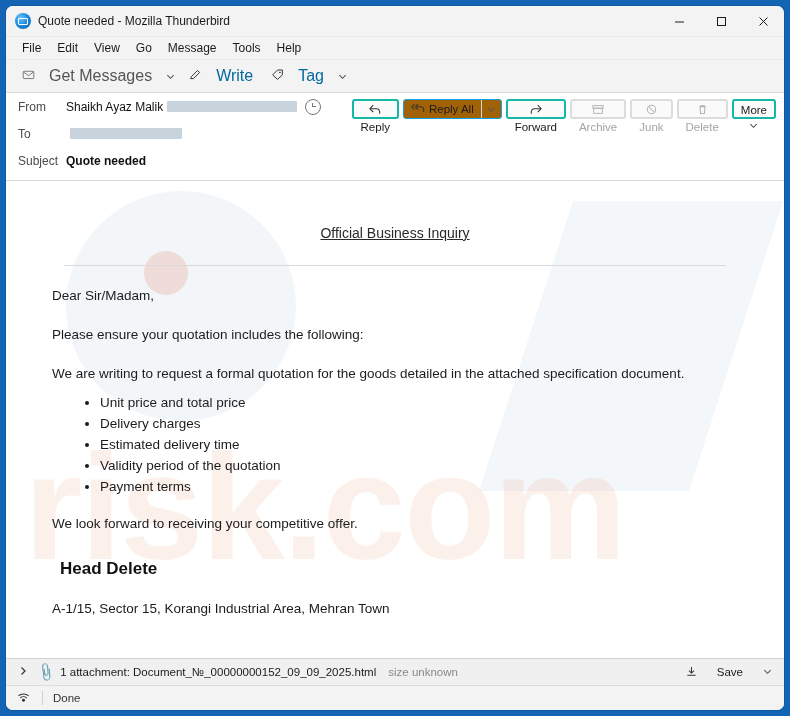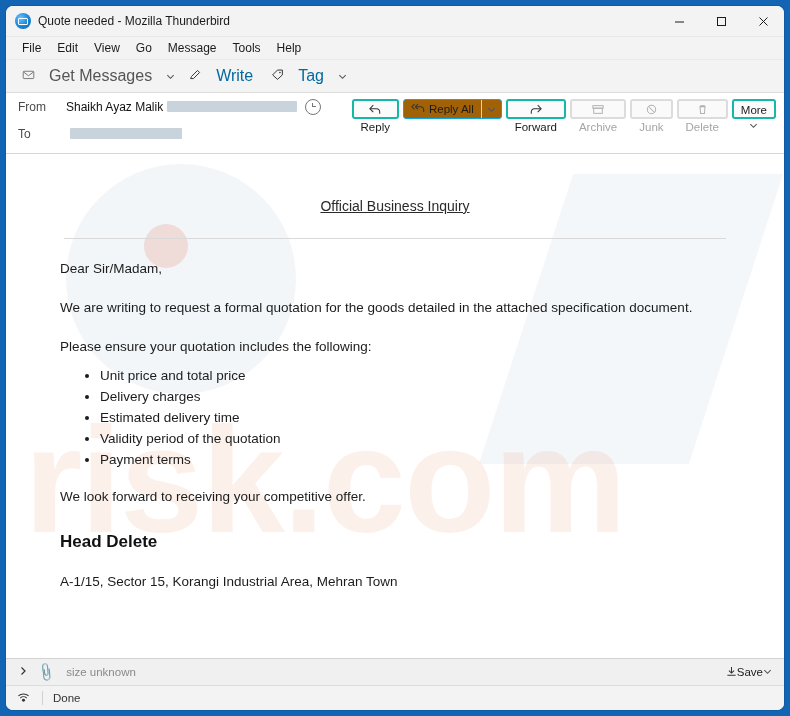--- a/index.html
+++ b/index.html
@@ -292,21 +292,21 @@
     text-decoration: underline;
   }
   .rule {
     border: 0;
     border-top: 1px solid #d9d9d9;
     margin: 24px 12px 0 12px;
   }
   .p {
     font-size: 13.5px;
     color: #1c1c1c;
-    margin: 22px 0 0 8px;
+    margin: 22px 0 0 0;
     line-height: 1.25;
   }
   .bullets {
     margin: 12px 0 0 30px;
     padding: 0 0 0 18px;
   }
   .bullets li {
     font-size: 13.5px;
     color: #1c1c1c;
     margin: 6px 0;
@@ -340,21 +340,21 @@
     transform: rotate(35deg);
     display: inline-block;
     color: #444;
     font-size: 13px;
   }
   .attach-size { color: #8a8a8a; margin-left: 6px; }
   .attach-spacer { flex: 1 1 auto; }
   .save-btn {
     display: flex;
     align-items: center;
-    gap: 0;
+    gap: 20px;
     padding: 2px 6px;
     border-radius: 3px;
     color: #1b1b1b;
   }
 
   
   .statusbar {
     flex: 0 0 auto;
     height: 24px;
     background: #f3f3f3;
@@ -454,20 +454,24 @@
   <div class="msg-header">
     <div class="hdr-row">
       <div class="hdr-label">From</div>
       <div class="hdr-value">Shaikh Ayaz Malik</div>
       <span class="redact" style="width:130px"></span>
       <span class="clock-icon"></span>
     </div>
     <div class="hdr-row">
       <div class="hdr-label">To</div>
       <span class="redact" style="width:112px"></span>
+    </div>
+    <div class="hdr-row">
+      <div class="hdr-label">Subject</div>
+      <div class="hdr-value bold">Quote needed</div>
     </div>
 
     <div class="hdr-actions">
       <div class="act-btn">
         <span>
           <svg width="12" height="11" viewBox="0 0 14 12">
               <path d="M5 1 L1 5 L5 9" fill="none" stroke="#333" stroke-width="1.2"></path>
               <path d="M1.5 5 H9 a3.5 3.5 0 0 1 3.5 3.5 V11" fill="none" stroke="#333" stroke-width="1.2"></path>
             </svg>
         </span>
@@ -541,22 +545,22 @@
       <div class="wm-circle"></div>
       <div class="wm-dot"></div>
       <div class="wm-slash"></div>
       <div class="wm-text">risk.com</div>
     </div>
 
     <div class="content">
       <div class="doc-sub">Official Business Inquiry</div>
       <hr class="rule">
       <div class="p">Dear Sir/Madam,</div>
+      <div class="p">Please ensure your quotation includes the following:</div>
       <div class="p">We are writing to request a formal quotation for the goods detailed in the attached specification document.</div>
-      <div class="p">Please ensure your quotation includes the following:</div>
       <ul class="bullets">
         <li>Unit price and total price</li>
         <li>Delivery charges</li>
         <li>Estimated delivery time</li>
         <li>Validity period of the quotation</li>
         <li>Payment terms</li>
       </ul>
       <div class="p">We look forward to receiving your competitive offer.</div>
       <div class="h2">Head Delete</div>
       <div class="p">A-1/15, Sector 15, Korangi Industrial Area, Mehran Town</div>
@@ -564,20 +568,21 @@
     </div>
   </div>
 
   <div class="attach-bar">
     <span class="attach-chevron">
       <svg width="10" height="10" viewBox="0 0 10 10">
           <path d="M3.5 1.5 L7 5 L3.5 8.5" fill="none" stroke="#333" stroke-width="1.2"></path>
         </svg>
     </span>
     <span class="clip">📎</span>
+    <span>1 attachment: Document_№_00000000152_09_09_2025.html</span>
     <span class="attach-size">size unknown</span>
     <span class="attach-spacer"></span>
     <span class="save-btn">
       <span>
         <svg width="11" height="11" viewBox="0 0 12 12">
             <path d="M6 1 V7.5 M3.2 5 L6 7.8 L8.8 5 M1.5 10 H10.5" fill="none" stroke="#333" stroke-width="1.1"></path>
           </svg>
       </span>
       <span>Save</span>
       <span>

